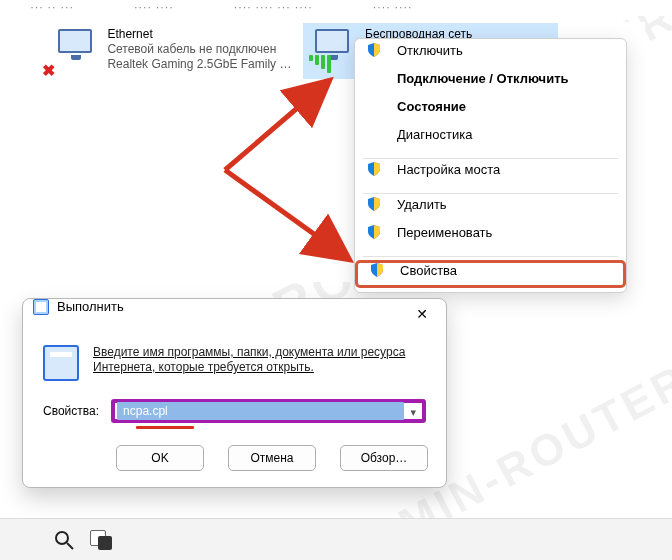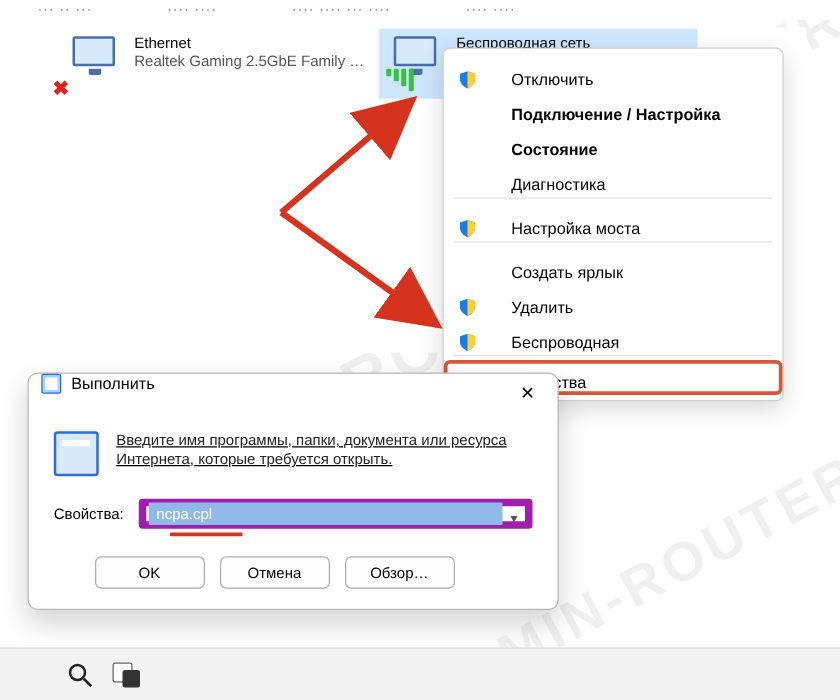--- a/index.html
+++ b/index.html
@@ -56,21 +56,21 @@
   .adapter-text .l3{ color:#555; white-space:nowrap; overflow:hidden; text-overflow:ellipsis; max-width:190px;}
 
   
   .ctxmenu{
     position:absolute; top:38px; left:354px; width:273px;
     background:#fff; border:1px solid #d0d0d0; border-radius:6px;
     box-shadow:0 6px 20px rgba(0,0,0,.15);
     padding:4px 0; font-size:13px;
   }
   .ctxmenu .item{
-    height:28px; display:flex; align-items:flex-end; gap:28px;
+    height:28px; display:flex; align-items:flex-start; gap:16px;
     padding:0 14px 0 12px; cursor:default;
   }
   .ctxmenu .item.bold span.txt{ font-weight:700; }
   .ctxmenu .sep{ height:1px; background:#e3e3e3; margin:3px 8px; }
   .shield{
     width:14px; height:14px; display:inline-block; font-size:12px;
     text-align:center;
   }
   .shield svg{ width:14px; height:14px; display:block; }
   .spacer{ width:14px; }
@@ -115,34 +115,34 @@
     content:""; position:absolute; top:5px; left:5px; right:5px; height:5px;
     background:#fff;
   }
   .run-body p{ line-height:15px; color:#222; }
   .run-open{
     display:flex; align-items:center; gap:12px;
     padding:14px 20px 22px 20px;
   }
   .run-open label{ font-size:12px; }
   .run-open .combo{
-    flex:1; height:24px; border:6px solid #a21caf; border-radius:3px;
+    flex:1; height:24px; border:4px solid #a21caf; border-radius:3px;
     background:#fff; display:flex; align-items:center; position:relative;
   }
   .run-open .combo input{
     border:none; outline:none; flex:1; padding:0 6px; font-size:12px;
     background:#8fb9e8; color:#fff; height:18px; margin:0 18px 0 2px;
     border-radius:1px;
   }
   .run-open .combo .chev{
     position:absolute; right:6px; top:3px; font-size:11px; color:#555;
   }
   .run-btns{
-    display:flex; gap:12px; justify-content:center;
-    padding:0 30px 16px 0;
+    display:flex; gap:24px; justify-content:flex-end;
+    padding:0 18px 16px 0;
   }
   .run-btns button{
     width:88px; height:26px; border:1px solid #adadad; border-radius:5px;
     background:#fdfdfd; font-size:12px; cursor:default;
   }
   .red-under{
     height:3px; background:#d6331f; border-radius:1px; width:58px;
     position:absolute; left:113px; bottom:58px;
   }
 
@@ -179,20 +179,21 @@
 
 <div class="net-panel">
 
   <div class="adapter eth">
     <div class="adapter-icon">
       <div class="monitor"></div>
       <div class="redx">✖</div>
     </div>
     <div class="adapter-text">
       <div class="name">Ethernet</div>
+      <div class="l2">Сетевой кабель не подключен</div>
       <div class="l3">Realtek Gaming 2.5GbE Family Co...</div>
     </div>
   </div>
 
   <div class="adapter wifi">
     <div class="adapter-icon">
       <div class="monitor"></div>
       <div class="signal">
         <span class="bar b1"></span>
           <span class="bar b2"></span>
@@ -211,21 +212,21 @@
     <span class="shield">
       <svg viewBox="0 0 14 14">
           <path d="M7 0 L13 2 V7 C13 11 7 14 7 14 C7 14 1 11 1 7 V2 Z" fill="#1b7fe0"></path>
           <path d="M7 0 L13 2 V7 C13 11 7 14 7 14 Z" fill="#ffcf33"></path>
         </svg>
     </span>
     <span class="txt">Отключить</span>
   </div>
   <div class="item bold">
     <span class="spacer"></span>
-    <span class="txt">Подключение / Настройка</span>
+    <span class="txt">Подключение / Отключить</span>
   </div>
   <div class="item bold">
     <span class="spacer"></span>
     <span class="txt">Состояние</span>
   </div>
   <div class="item">
     <span class="spacer"></span>
     <span class="txt">Диагностика</span>
   </div>
   <div class="sep"></div>
@@ -233,40 +234,36 @@
     <span class="shield">
       <svg viewBox="0 0 14 14">
           <path d="M7 0 L13 2 V7 C13 11 7 14 7 14 C7 14 1 11 1 7 V2 Z" fill="#1b7fe0"></path>
           <path d="M7 0 L13 2 V7 C13 11 7 14 7 14 Z" fill="#ffcf33"></path>
         </svg>
     </span>
     <span class="txt">Настройка моста</span>
   </div>
   <div class="sep"></div>
   <div class="item">
-    <span class="spacer"></span>
-    <span class="txt">Создать ярлык</span>
-  </div>
-  <div class="item">
     <span class="shield">
       <svg viewBox="0 0 14 14">
           <path d="M7 0 L13 2 V7 C13 11 7 14 7 14 C7 14 1 11 1 7 V2 Z" fill="#1b7fe0"></path>
           <path d="M7 0 L13 2 V7 C13 11 7 14 7 14 Z" fill="#ffcf33"></path>
         </svg>
     </span>
     <span class="txt">Удалить</span>
   </div>
   <div class="item">
     <span class="shield">
       <svg viewBox="0 0 14 14">
           <path d="M7 0 L13 2 V7 C13 11 7 14 7 14 C7 14 1 11 1 7 V2 Z" fill="#1b7fe0"></path>
           <path d="M7 0 L13 2 V7 C13 11 7 14 7 14 Z" fill="#ffcf33"></path>
         </svg>
     </span>
-    <span class="txt">Беспроводная</span>
+    <span class="txt">Переименовать</span>
   </div>
   <div class="sep"></div>
   <div class="item props-box">
     <span class="shield">
       <svg viewBox="0 0 14 14">
           <path d="M7 0 L13 2 V7 C13 11 7 14 7 14 C7 14 1 11 1 7 V2 Z" fill="#1b7fe0"></path>
           <path d="M7 0 L13 2 V7 C13 11 7 14 7 14 Z" fill="#ffcf33"></path>
         </svg>
     </span>
     <span class="txt">Свойства</span>

